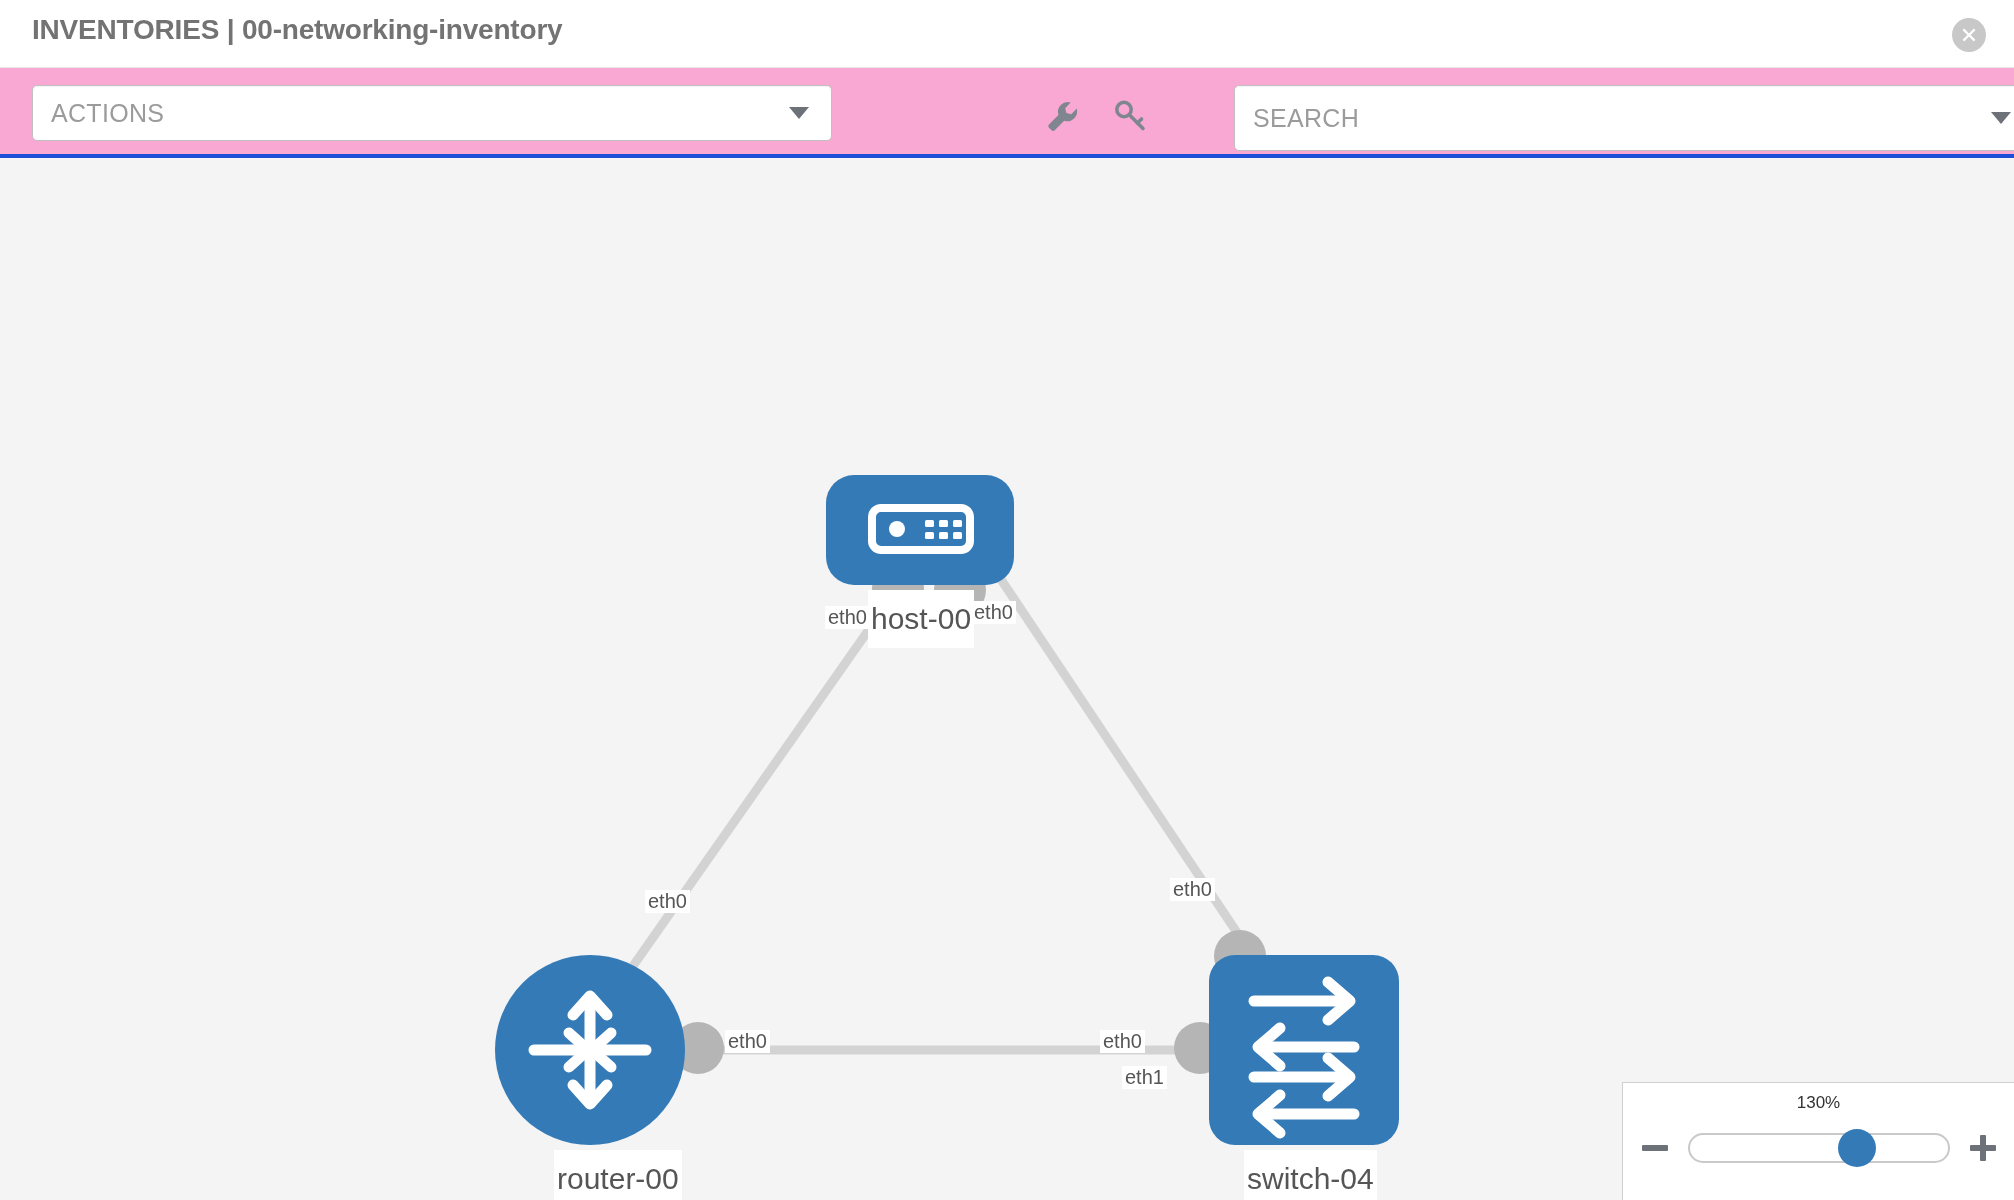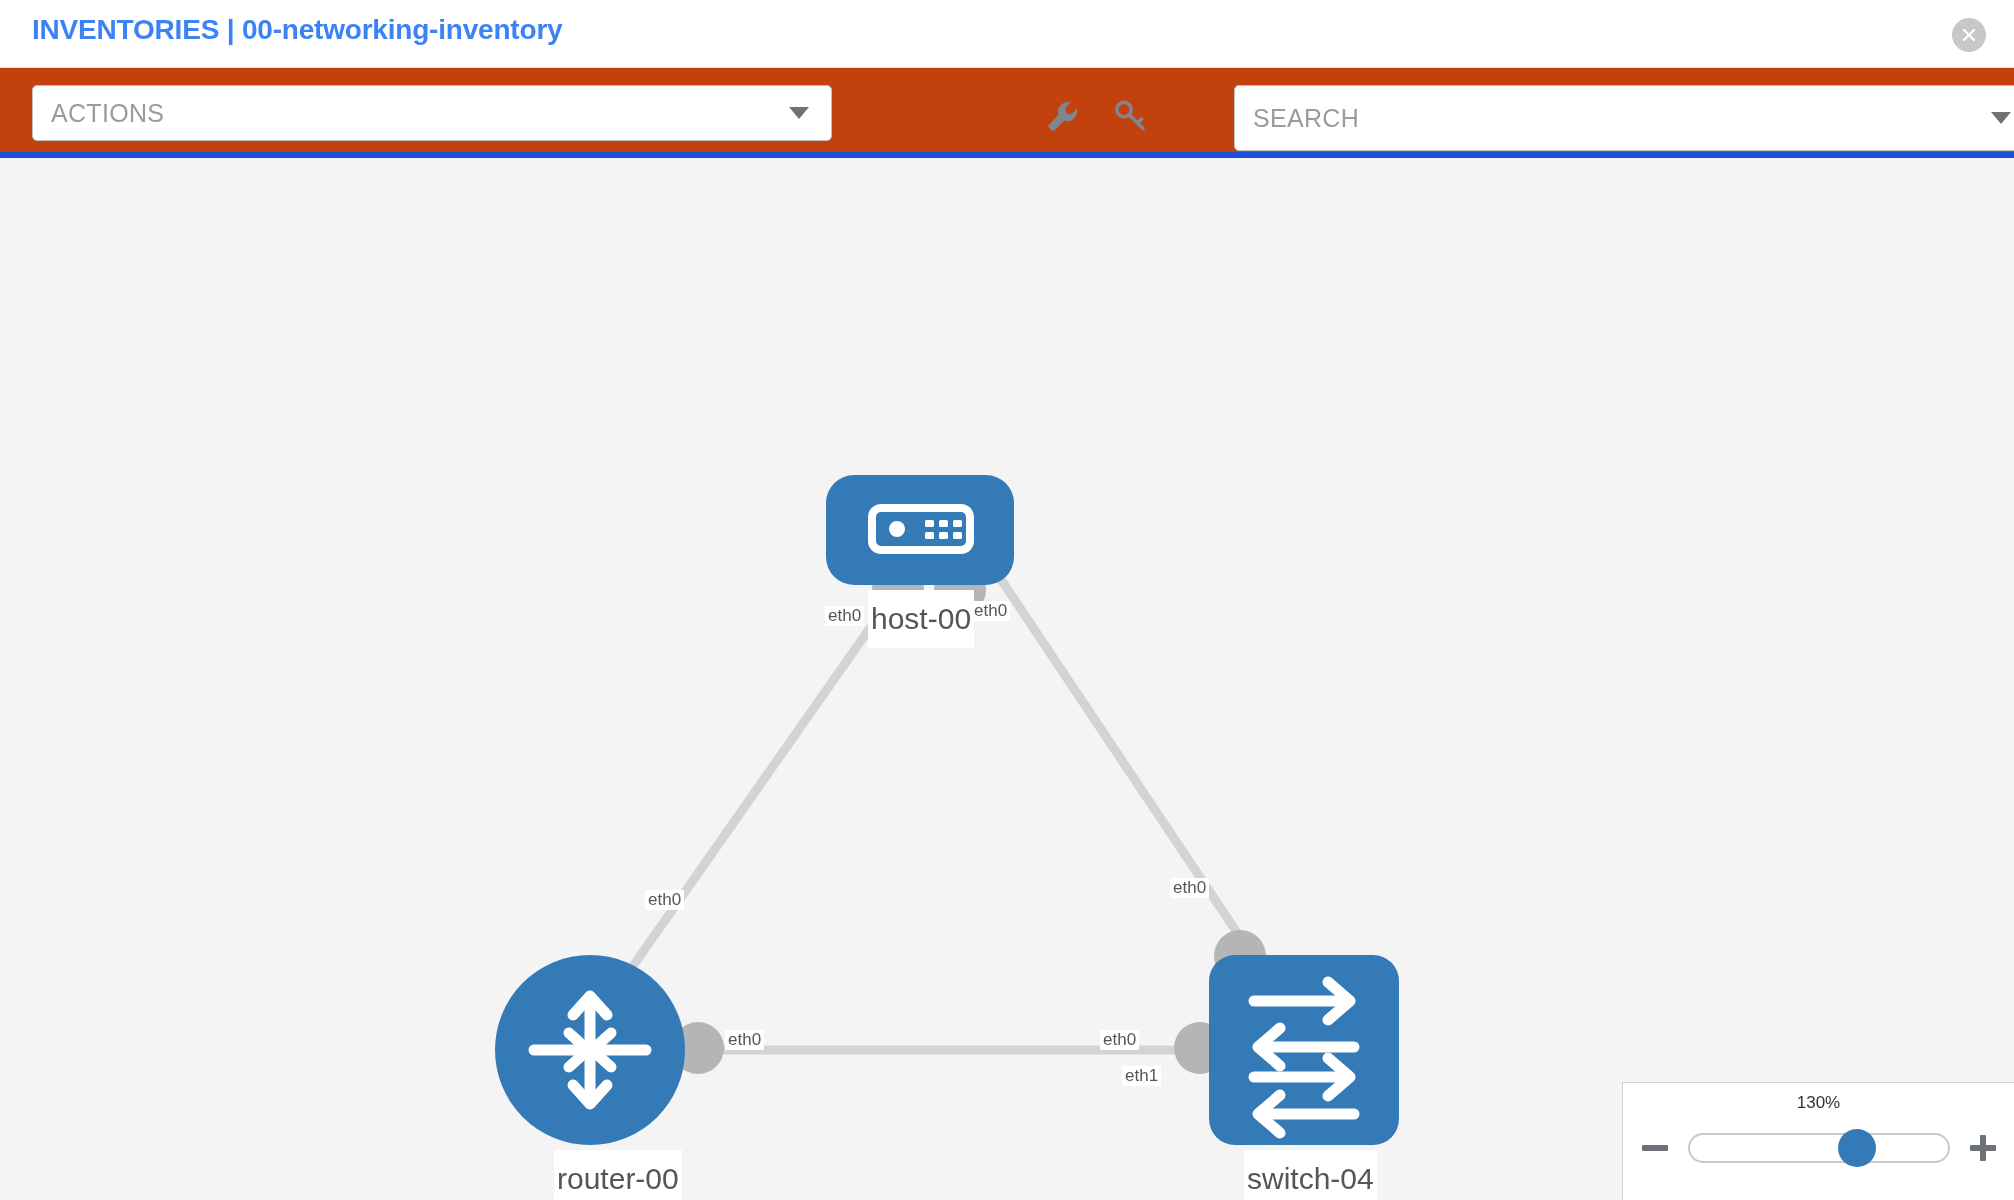--- a/index.html
+++ b/index.html
@@ -15,42 +15,42 @@
     position: relative;
     height: 68px;
     background: #ffffff;
     border-bottom: 1px solid #e6e6e6;
   }
   .page-title {
     position: absolute;
     left: 32px; top: 14px;
     font-size: 28px;
     font-weight: bold;
-    color: #3b82f6;
+    color: #737373;
     letter-spacing: -0.2px;
     white-space: nowrap;
     text-align: right;
   }
   .close-btn {
     position: absolute;
     right: 28px; top: 18px;
     width: 34px; height: 34px;
     border-radius: 50%;
     background: #c8c8c8;
     cursor: pointer;
     display: flex; align-items: center; justify-content: center;
   }
   .close-btn svg { display: block; }
 
   
   .toolbar {
     position: relative;
     height: 90px;
-    background: #c2410c;
-    border-bottom: 6px solid #1d4ed8;
+    background: #f9a8d4;
+    border-bottom: 4px solid #1d4ed8;
   }
   .select-box {
     position: absolute;
     background: #fff;
     border: 1px solid #c0c0c0;
     border-radius: 5px;
     box-shadow: inset 0 1px 1px rgba(0,0,0,.045);
     display: flex;
     align-items: center;
   }
@@ -99,21 +99,21 @@
 
   
   .label {
     position: absolute;
     background: #ffffff;
     color: #555555;
     white-space: nowrap;
     line-height: 1.05;
   }
   .node-label { font-size: 30px; padding: 13px 3px; }
-  .if-label   { font-size: 17px; padding: 1px 3px; }
+  .if-label   { font-size: 20px; padding: 1px 3px; }
 
   
   .zoom-widget {
     position: absolute;
     left: 1622px; top: 1082px;
     width: 392px; height: 118px;
     background: #ffffff;
     border: 1px solid #d0d0d0;
     border-right: none;
     border-bottom: none;

